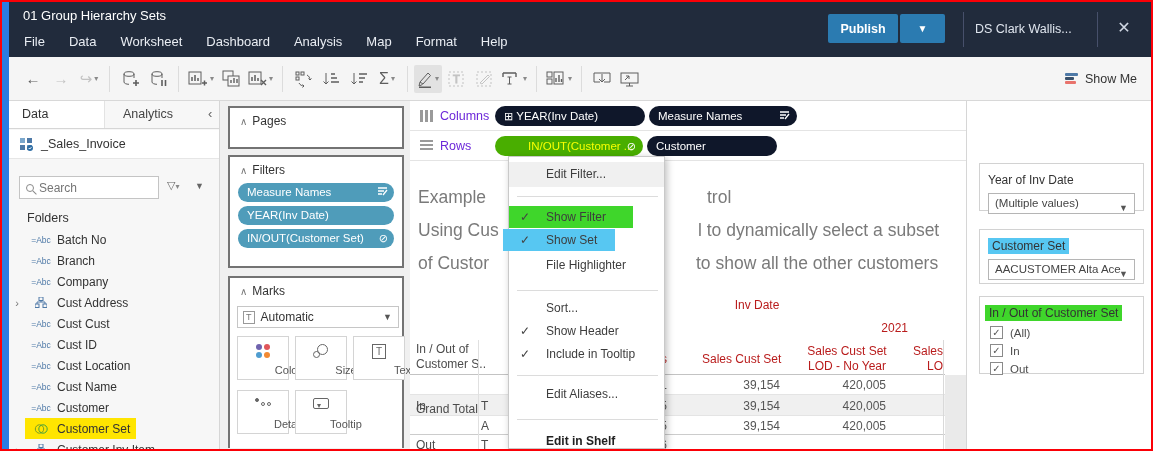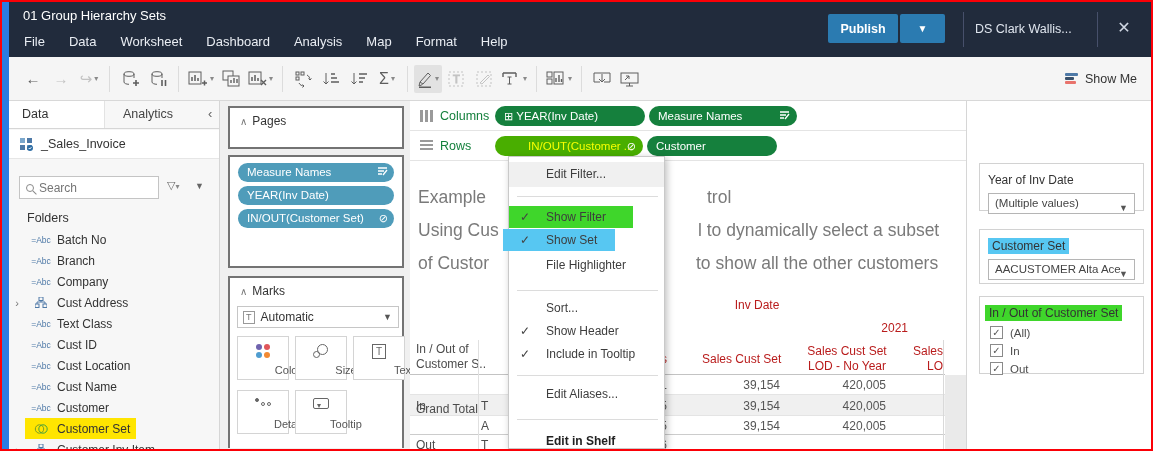--- a/index.html
+++ b/index.html
@@ -77,25 +77,25 @@
   .size-ic { position:relative; width:16px; height:15px; }
   .size-ic i { position:absolute; border:1.2px solid #666; border-radius:50%; }
   .detail-ic i { width:4px; height:4px; border-radius:50%; border:1px solid #666; display:inline-block; margin:0 1px; }
   .detail-ic i.f { background:#666; border-color:#666; }
   .tooltip-ic { width:16px; height:11px; border:1.2px solid #666; border-radius:2px; position:relative; }
   .tooltip-ic::after { content:""; position:absolute; left:3px; bottom:-4px; border:4px solid transparent; border-top-color:#666; border-left-width:2px; border-right-width:2px; }
 
   
   .colshelf { left:408px; top:99px; width:558px; height:30px; background:#fff; border-bottom:1px solid #e4e4e4; }
   .rowshelf { left:408px; top:129px; width:558px; height:30px; background:#fff; border-bottom:1px solid #e4e4e4; }
-  .shelf-label { position:absolute; left:30px; top:8px; font-size:12.5px; color:#15803d; }
+  .shelf-label { position:absolute; left:30px; top:8px; font-size:12.5px; color:#6d28d9; }
   .shelf-ic { position:absolute; left:10px; top:9px; }
   .cols-ic { display:flex; gap:2px; } .cols-ic i { width:3px; height:12px; background:#9a9a9a; }
   .rows-ic i { display:block; width:13px; height:2px; background:#9a9a9a; margin-bottom:2px; }
-  .shelf-pill { position:absolute; top:5px; height:20px; border-radius:10px; background:#15803d; color:#fff; font-size:11.5px; line-height:20px; padding-left:9px; white-space:nowrap; overflow:hidden; }
+  .shelf-pill { position:absolute; top:5px; height:20px; border-radius:10px; background:#0f172a; color:#fff; font-size:11.5px; line-height:20px; padding-left:9px; white-space:nowrap; overflow:hidden; }
   .shelf-pill .picon-r { position:absolute; right:7px; top:0; font-size:11px; }
   .pill-green { background:#49ae00; color:#f8ff00;padding-left:33px; }
 
   
   .worksheet { left:408px; top:159px; width:558px; height:288px; background:#fff; border-right:1px solid #d6d6d6; overflow:hidden; }
   .ws-title { position:absolute; font-size:17.5px; color:#7a7a7a; white-space:nowrap; }
   .tbl-txt { position:absolute; font-size:12px; color:#b91c1c; white-space:nowrap; }
   .tbl-dark { color:#4c4c4c; }
   .tbl-num { color:#555; }
   .hline { position:absolute; height:1px; background:#e4e4e4; }
@@ -329,21 +329,21 @@
             <rect x="0" y="7" width="4" height="3.5" stroke="#4e79a7" fill="none"></rect>
             <rect x="8" y="7" width="4" height="3.5" stroke="#4e79a7" fill="none"></rect>
             <path d="M6 3.5V5M2 7V5h8v2" stroke="#4e79a7" fill="none"></path>
           </svg>
         </span>
         <span class="fr-label">Cust Address</span>
       </div>
     <div class="abs field-row" style="top:212px;">
         <span class="fr-expand"></span>
         <span class="fr-icon abc-ic">=Abc</span>
-        <span class="fr-label">Text Class</span>
+        <span class="fr-label">Cust Cust</span>
       </div>
     <div class="abs field-row" style="top:233px;">
         <span class="fr-expand"></span>
         <span class="fr-icon abc-ic">=Abc</span>
         <span class="fr-label">Cust ID</span>
       </div>
     <div class="abs field-row" style="top:254px;">
         <span class="fr-expand"></span>
         <span class="fr-icon abc-ic">=Abc</span>
         <span class="fr-label">Cust Location</span>
@@ -382,20 +382,21 @@
         </span>
         <span class="fr-label">Customer Inv Item</span>
       </div>
   </div>
 
   <div class="abs shelves-col">
     <div class="card" style="top:5px; height:43px;">
       <div class="card-h"><span class="cc">∧</span><span>Pages</span></div>
     </div>
     <div class="card" style="top:54px; height:113px;">
+      <div class="card-h"><span class="cc">∧</span><span>Filters</span></div>
       <div class="fcard-pills">
         <div class="pill"><span>Measure Names</span><span class="picon-r"><svg width="11" height="11">
                 <path d="M1 3h9M1 6h6M1 9h4" stroke="#fff" stroke-width="1.3"></path>
                 <path d="M10 5l-4 5" stroke="#fff" stroke-width="1.3"></path>
               </svg></span></div>
         <div class="pill"><span>YEAR(Inv Date)</span></div>
         <div class="pill"><span>IN/OUT(Customer Set)</span><span class="picon-r picon-set">⊘</span></div>
       </div>
     </div>
     <div class="card" style="top:175px; height:172px; border-bottom:none;">

